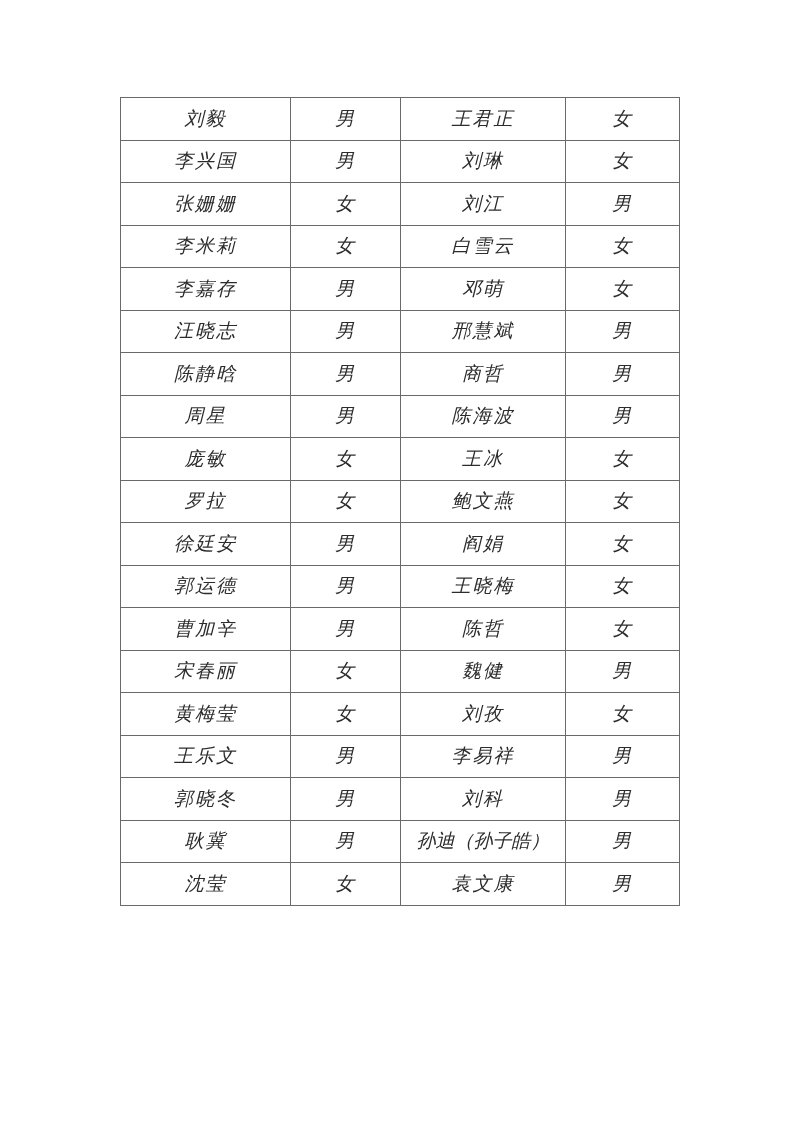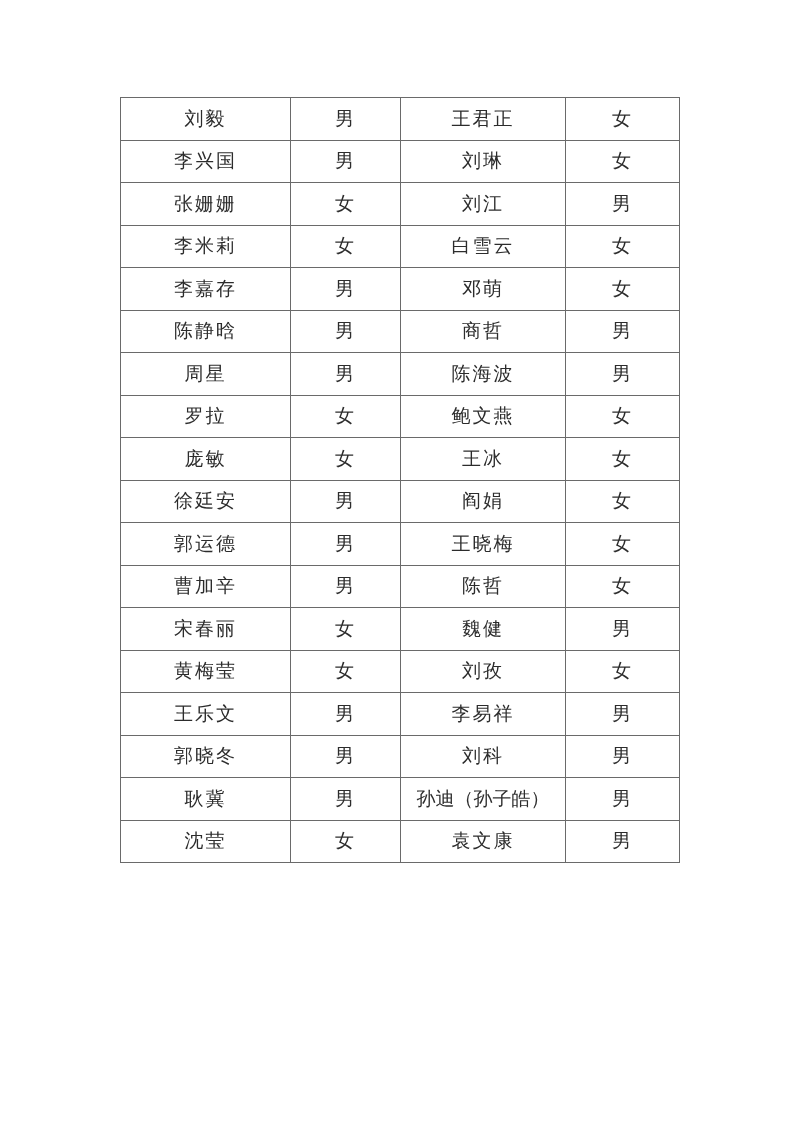--- a/index.html
+++ b/index.html
@@ -13,20 +13,21 @@
       position: relative;
       overflow: hidden;
       font-family: "DejaVu Serif", "Liberation Serif", serif;
       color: #2a2a2a;
     }
     .page {
       position: absolute;
       left: 0; top: 0;
       width: 800px; height: 1131px;
       background: #ffffff;
+      font-style: italic;
     }
     table.roster {
       position: absolute;
       left: 120px;
       top: 97px;
       width: 559px;
       border-collapse: collapse;
       table-layout: fixed;
     }
     table.roster td {
@@ -80,41 +81,47 @@
           <td>白雪云</td>
           <td>女</td>
         </tr>
       <tr>
           <td>李嘉存</td>
           <td>男</td>
           <td>邓萌</td>
           <td>女</td>
         </tr>
       <tr>
+          <td>汪晓志</td>
+          <td>男</td>
+          <td>邢慧斌</td>
+          <td>男</td>
+        </tr>
+      <tr>
           <td>陈静晗</td>
           <td>男</td>
           <td>商哲</td>
           <td>男</td>
         </tr>
       <tr>
           <td>周星</td>
           <td>男</td>
           <td>陈海波</td>
           <td>男</td>
         </tr>
       <tr>
+          <td>庞敏</td>
+          <td>女</td>
+          <td>王冰</td>
+          <td>女</td>
+        </tr>
+      <tr>
           <td>罗拉</td>
           <td>女</td>
           <td>鲍文燕</td>
-          <td>女</td>
-        </tr>
-      <tr>
-          <td>庞敏</td>
-          <td>女</td>
-          <td>王冰</td>
           <td>女</td>
         </tr>
       <tr>
           <td>徐廷安</td>
           <td>男</td>
           <td>阎娟</td>
           <td>女</td>
         </tr>
       <tr>
           <td>郭运德</td>

